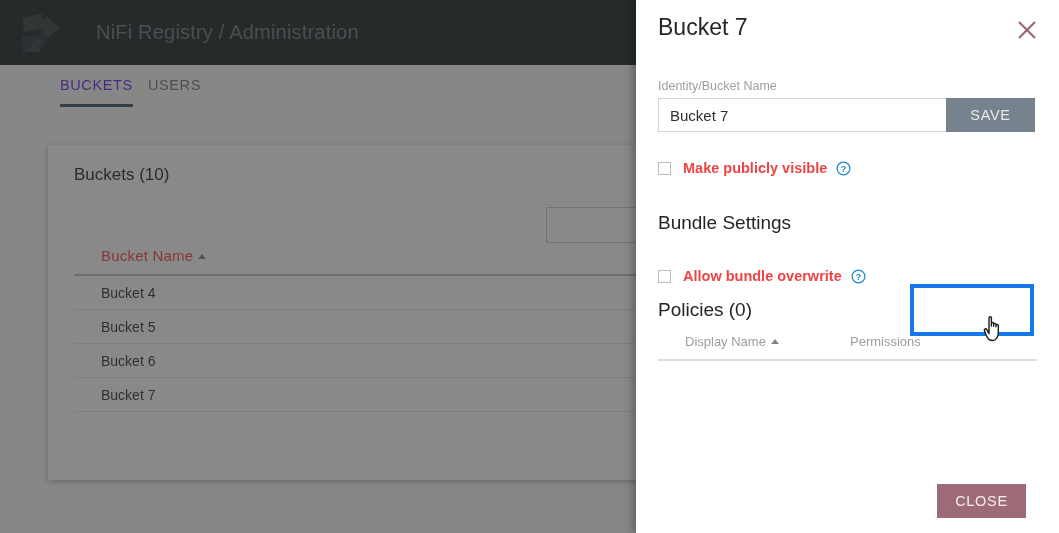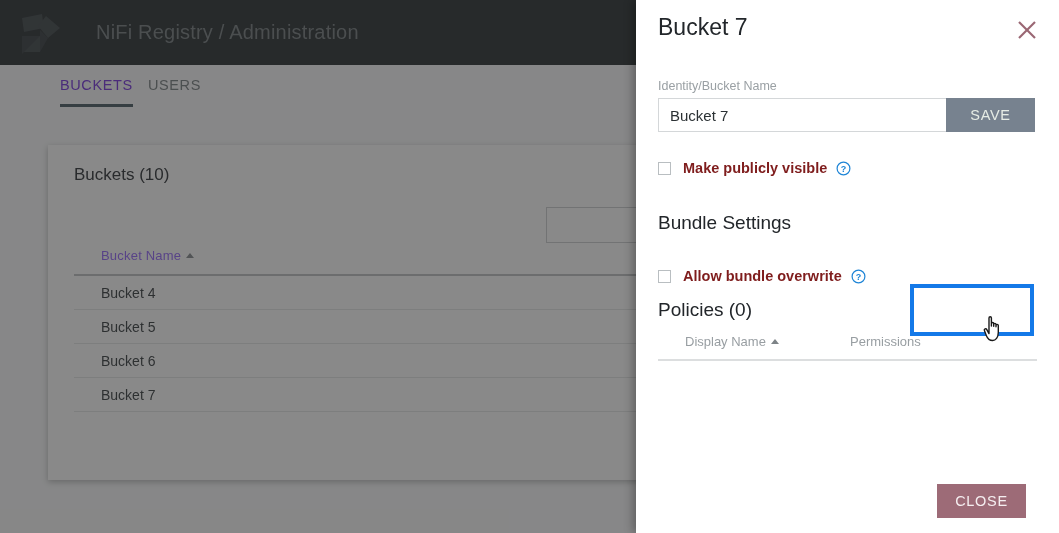--- a/index.html
+++ b/index.html
@@ -98,22 +98,22 @@
     background: transparent;
     box-sizing: border-box;
   }
   #bucket-table {
     position: absolute;
     left: 26px;
     top: 100px;
     width: 790px;
   }
   #bucket-col-header {
-    font-size: 13px;
-    color: #8b5cf6;
+    font-size: 15px;
+    color: #ef4444;
     height: 31px;
     line-height: 22px;
     border-bottom: 2px solid #b9bcbe;
     padding-left: 27px;
     box-sizing: border-box;
     letter-spacing: .2px;
   }
   .sort-caret {
     display: inline-block;
     margin-left: 5px;
@@ -208,21 +208,21 @@
     letter-spacing: .7px;
     cursor: pointer;
   }
 
   .check-row {
     position: absolute;
     left: 22px;
     display: flex;
     align-items: center;
     font-size: 14.5px;
-    color: #7f1d1d;
+    color: #ef4444;
     font-weight: bold;
   }
   #row-public  { top: 160px; }
   #row-bundle  { top: 268px; }
   .checkbox {
     width: 11px;
     height: 11px;
     border: 1px solid #b9bec1;
     background: #fff;
     margin-right: 12px;

